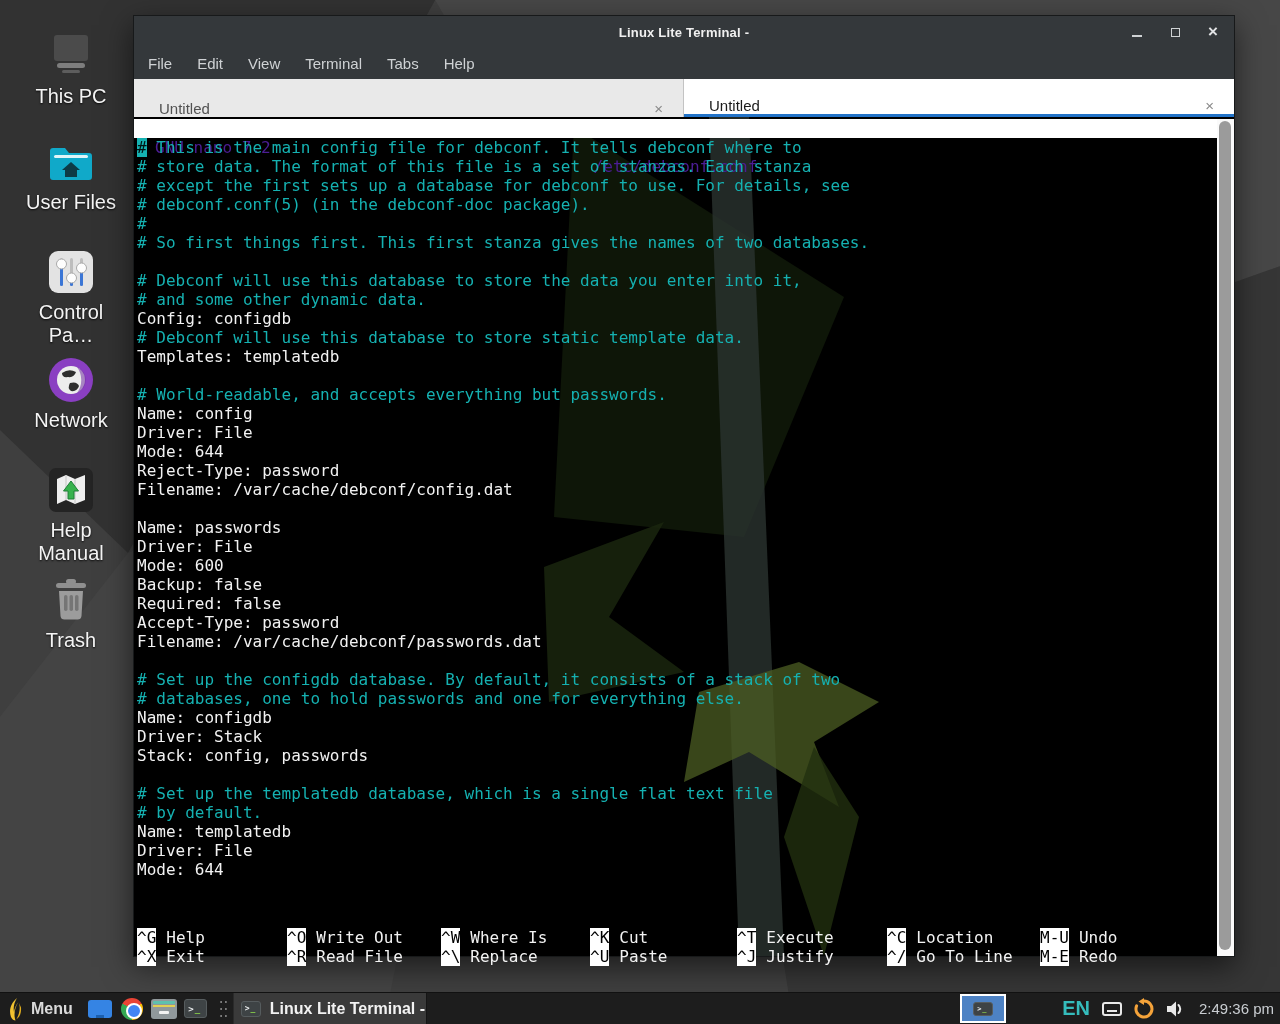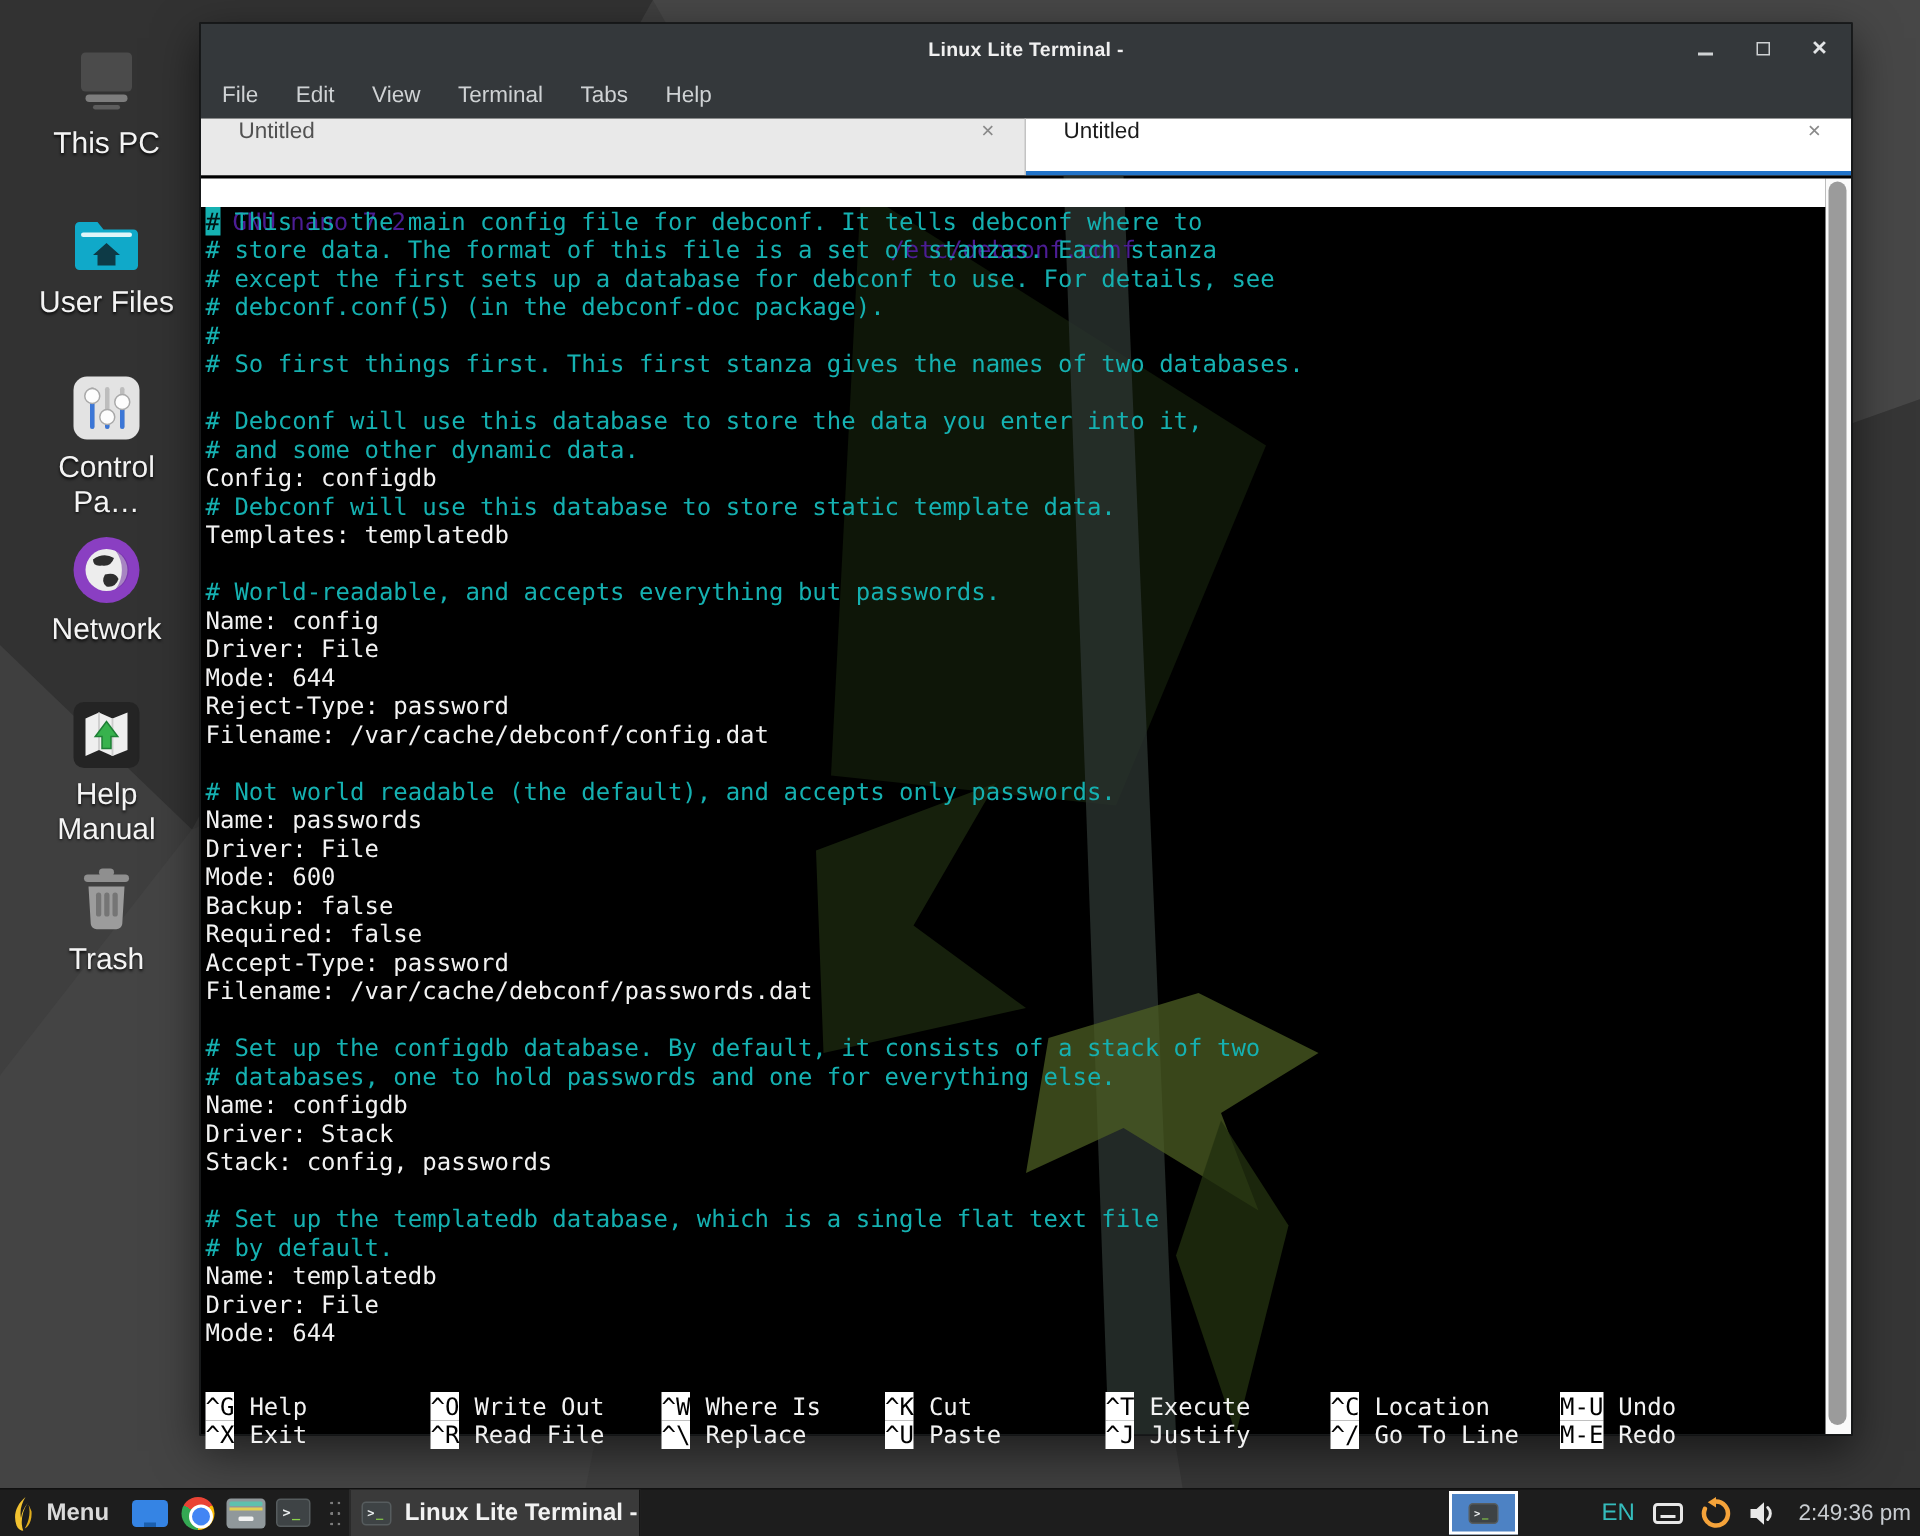--- a/index.html
+++ b/index.html
@@ -27,21 +27,21 @@
   .winbtns { position:absolute; right:14px; top:0; height:32px; display:flex; align-items:center; gap:24px; }
   .wbtn { width:14px; height:14px; display:flex; align-items:center; justify-content:center; cursor:pointer; }
   .min-glyph { width:10px; height:2px; background:#cfd2d4; margin-top:7px; }
   .max-glyph { width:9px; height:9px; border:1.5px solid #cfd2d4; }
   .close-glyph { color:#e2e4e6; font-size:17px; line-height:14px; font-weight:bold; }
 
   .menubar { height:31px; background:#34383b; display:flex; align-items:center; padding-left:14px; gap:25px; }
   .menu-item { color:#cfd2d4; font-size:15px; cursor:default; }
 
   .tabbar { height:38px; display:flex; background:#34383b; }
-  .tab { position:relative; display:flex; align-items:flex-start; font-size:15px; cursor:default; }
+  .tab { position:relative; display:flex; align-items:flex-end; font-size:15px; cursor:default; }
   .tab-inactive { width:550px; background:#e9e9e9; color:#525252; border-right:1px solid #c3c3c3; }
   .tab-active { flex:1; background:#ffffff; color:#1b1b1b; border-bottom:3px solid #2273c8; }
   .tab .tlabel { padding-left:25px; }
   .tab .tclose { position:absolute; right:20px; color:#8a8a8a; font-size:15px; cursor:pointer; }
 
   
   .term { position:absolute; left:0; right:0; top:101px; bottom:0; background:#000;
           font-family:"DejaVu Sans Mono", monospace; font-size:16px; line-height:19px; }
   .watermark { position:absolute; left:380px; top:0; pointer-events:none; }
   .nano-header { position:absolute; left:0; right:17px; top:2px; height:19px; background:#fff; color:#4c1d95; white-space:pre; }
@@ -84,21 +84,21 @@
   .tg-pager { width:20px; height:14px; font-size:7px; }
   .drag-handle { width:10px; height:16px; margin:0 4px 0 6px; display:flex; flex-direction:column; justify-content:space-between; align-items:center; }
   .drag-handle i { display:block; width:7px; height:2px; border-radius:1px;
       background:transparent; box-shadow:0 0 0 0; border-left:2px solid #7c7c7c; border-right:2px solid #7c7c7c; }
   .task-btn { height:100%; width:194px; display:flex; align-items:center; gap:9px; padding-left:7px;
       background:#3a3a3a; border-left:1px solid #2a2a2a; border-right:1px solid #151515; cursor:pointer; }
   .task-btn .tb-label { color:#f2f2f2; font-size:16px; font-weight:bold; white-space:nowrap; overflow:hidden; }
   .tray { margin-left:auto; display:flex; align-items:center; padding-right:6px; }
   .pager { width:46px; height:29px; background:#4d82c4; border:2px solid #fff; display:flex; align-items:center;
       justify-content:center; margin-right:56px; cursor:pointer; }
-  .lang { color:#35bcbc; font-size:16px; font-weight:normal; margin-right:12px; cursor:pointer; }
+  .lang { color:#35bcbc; font-size:20px; font-weight:bold; margin-right:12px; cursor:pointer; }
   .kb-icon { width:20px; height:14px; border:2px solid #e8e8e8; border-radius:3px; position:relative; margin-right:11px; cursor:pointer; }
   .kb-icon:after { content:""; position:absolute; left:3px; bottom:2px; right:3px; height:2px; background:#e8e8e8; }
   .upd-icon { margin-right:11px; cursor:pointer; display:flex; }
   .vol-icon { margin-right:13px; cursor:pointer; display:flex; }
   .clock { color:#c9cdd1; font-size:15px; cursor:pointer; white-space:nowrap; }
 </style>
 </head>
 <body>
 
 <div class="desktop">
@@ -246,21 +246,20 @@
         <div class="term-line comment"># Debconf will use this database to store static template data.</div>
         <div class="term-line">Templates: templatedb</div>
         <div class="term-line"></div>
         <div class="term-line comment"># World-readable, and accepts everything but passwords.</div>
         <div class="term-line">Name: config</div>
         <div class="term-line">Driver: File</div>
         <div class="term-line">Mode: 644</div>
         <div class="term-line">Reject-Type: password</div>
         <div class="term-line">Filename: /var/cache/debconf/config.dat</div>
         <div class="term-line"></div>
-        <div class="term-line comment"># Not world readable (the default), and accepts only passwords.</div>
         <div class="term-line">Name: passwords</div>
         <div class="term-line">Driver: File</div>
         <div class="term-line">Mode: 600</div>
         <div class="term-line">Backup: false</div>
         <div class="term-line">Required: false</div>
         <div class="term-line">Accept-Type: password</div>
         <div class="term-line">Filename: /var/cache/debconf/passwords.dat</div>
         <div class="term-line"></div>
         <div class="term-line comment"># Set up the configdb database. By default, it consists of a stack of two</div>
         <div class="term-line comment"># databases, one to hold passwords and one for everything else.</div>

